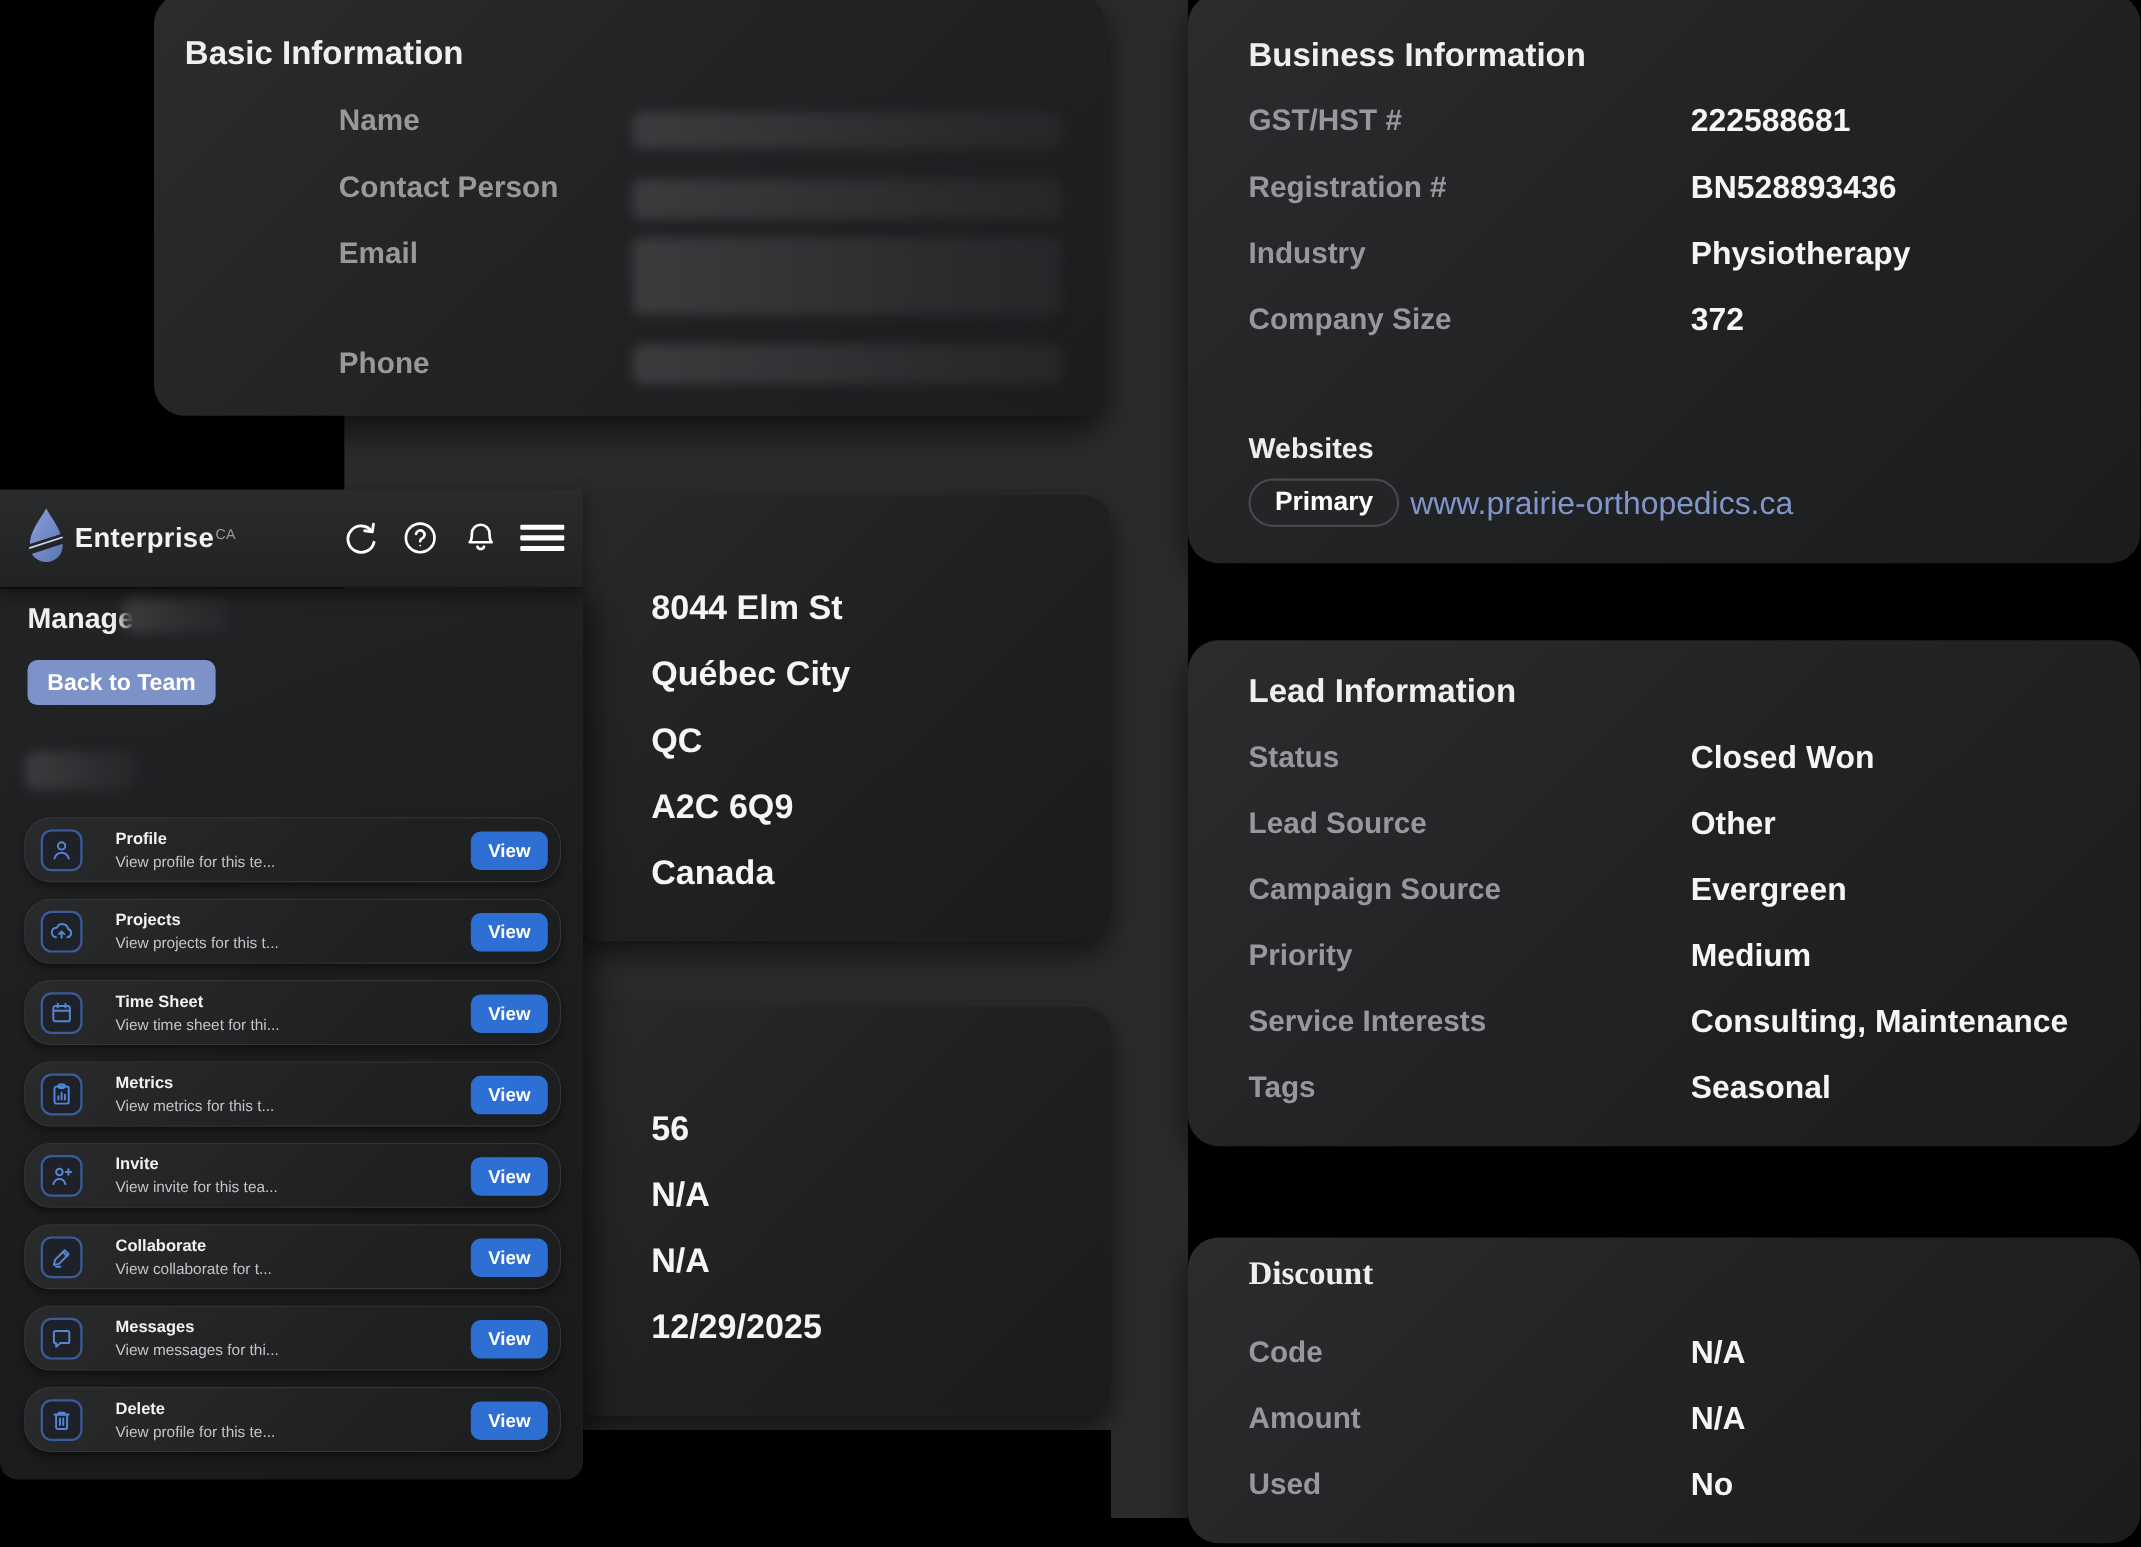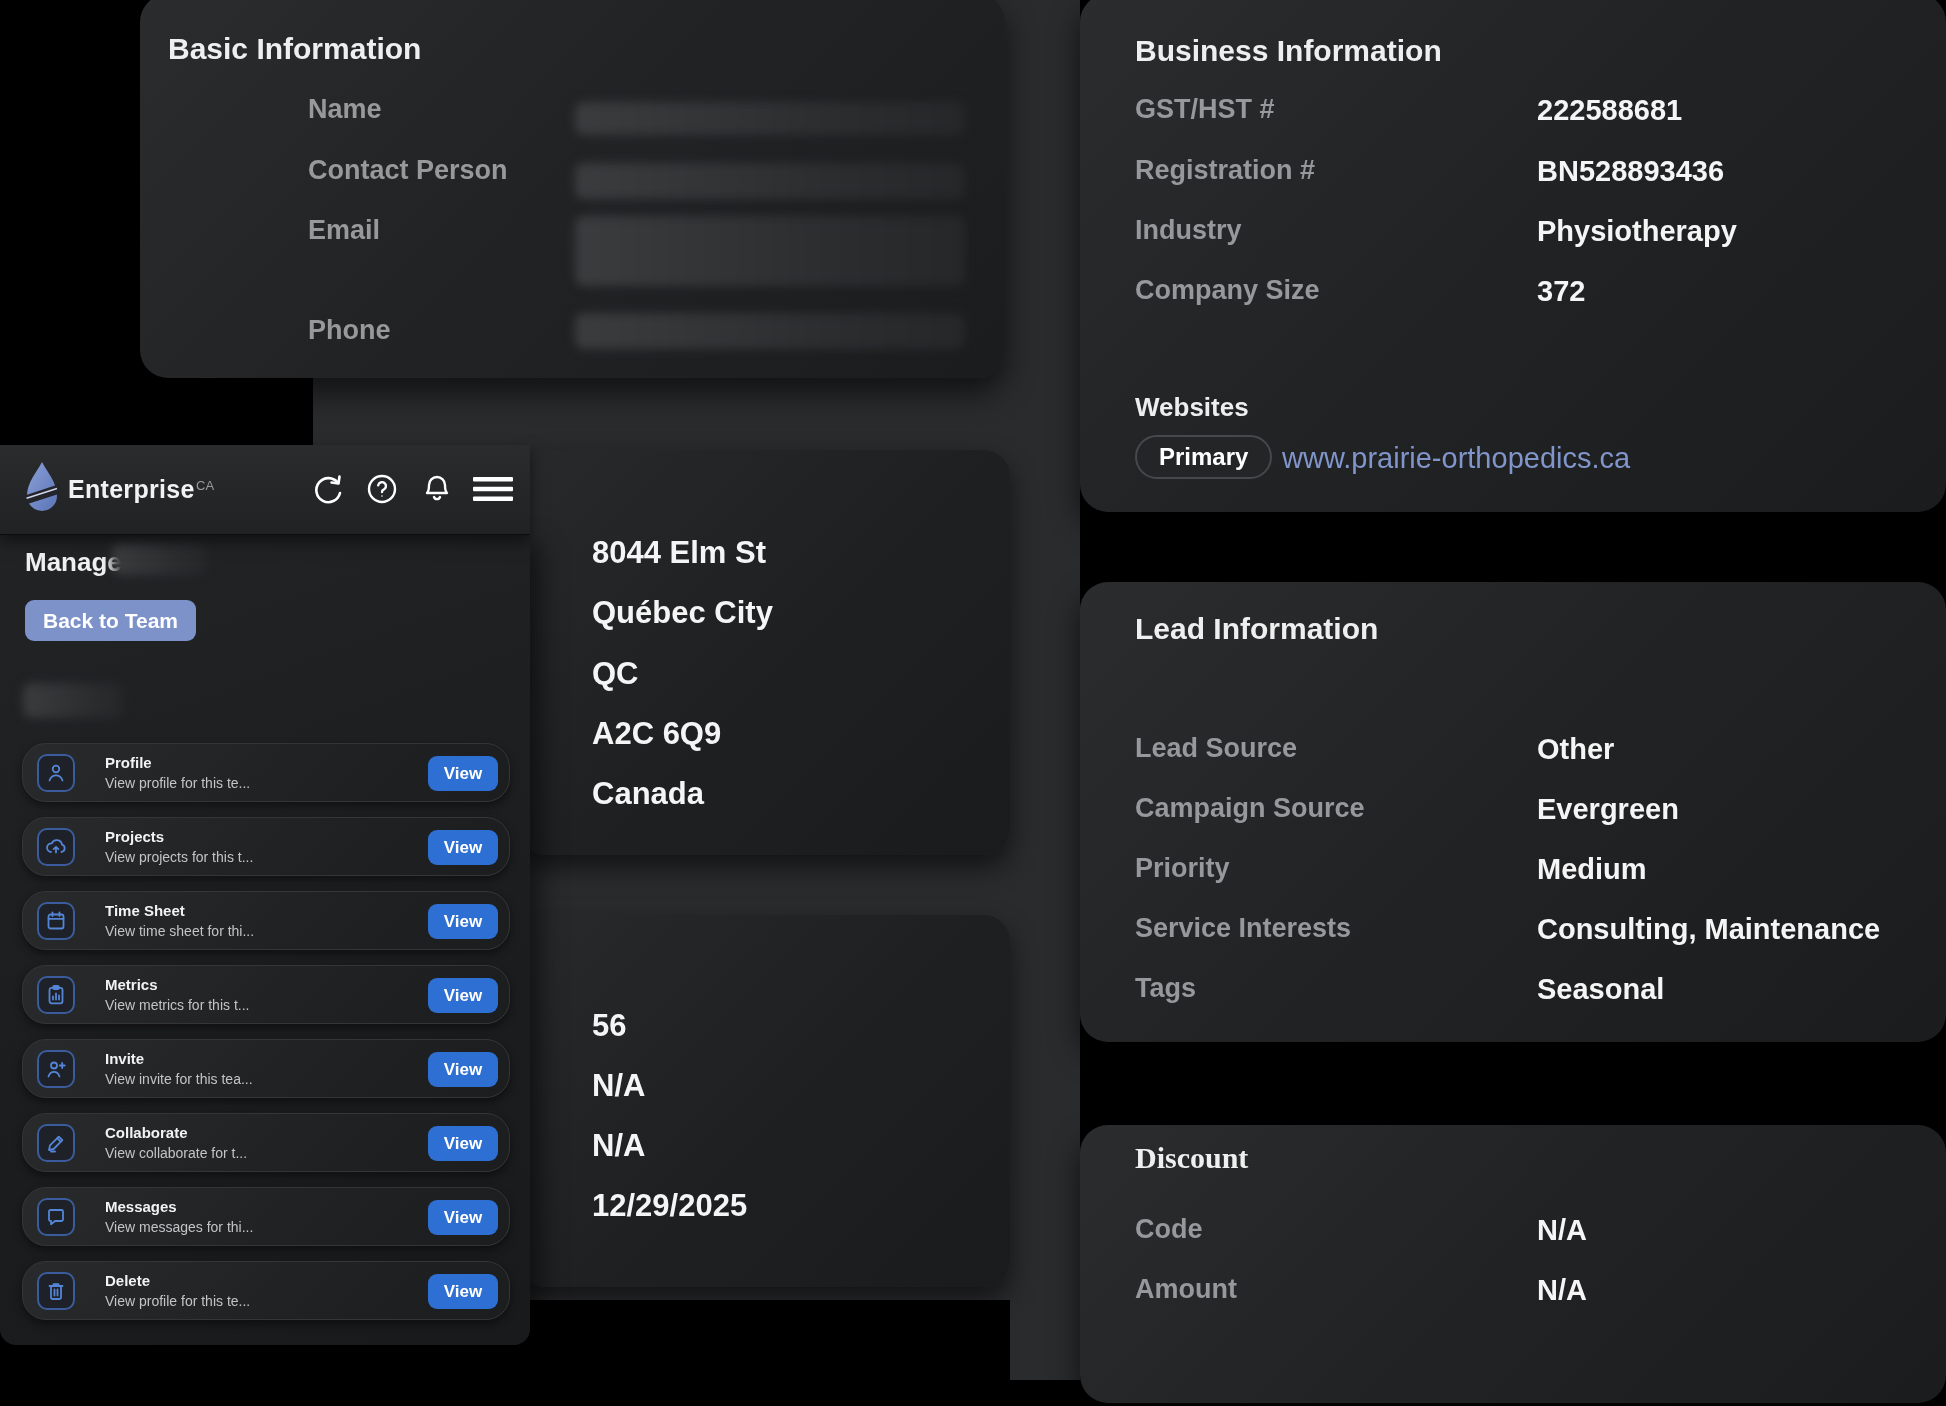--- a/index.html
+++ b/index.html
@@ -274,20 +274,24 @@
 
   <div class="mid-card" style="top:915px; height:372px;">
     <div class="mid-line" style="top:93px;">56</div>
     <div class="mid-line" style="top:153px;">N/A</div>
     <div class="mid-line" style="top:213px;">N/A</div>
     <div class="mid-line" style="top:273px;">12/29/2025</div>
   </div>
 
   <div class="card" style="left:1080px; top:582px; width:866px; height:460px; z-index:4;">
     <div class="panel-title" style="top:30px;">Lead Information</div>
+    <div class="kv-row" style="top:91px;">
+      <span class="kv-label">Status</span>
+      <span class="kv-value">Closed Won</span>
+    </div>
     <div class="kv-row" style="top:151px;">
       <span class="kv-label">Lead Source</span>
       <span class="kv-value">Other</span>
     </div>
     <div class="kv-row" style="top:211px;">
       <span class="kv-label">Campaign Source</span>
       <span class="kv-value">Evergreen</span>
     </div>
     <div class="kv-row" style="top:271px;">
       <span class="kv-label">Priority</span>
@@ -306,15 +310,19 @@
   <div class="card" style="left:1080px; top:1125px; width:866px; height:278px; z-index:4;">
     <div class="panel-title" style="top:16px;font-family:Liberation Serif, serif;">Discount</div>
     <div class="kv-row" style="top:89px;">
       <span class="kv-label">Code</span>
       <span class="kv-value">N/A</span>
     </div>
     <div class="kv-row" style="top:149px;">
       <span class="kv-label">Amount</span>
       <span class="kv-value">N/A</span>
     </div>
+    <div class="kv-row" style="top:209px;">
+      <span class="kv-label">Used</span>
+      <span class="kv-value">No</span>
+    </div>
   </div>
 
 </div>
 
 </body></html>

